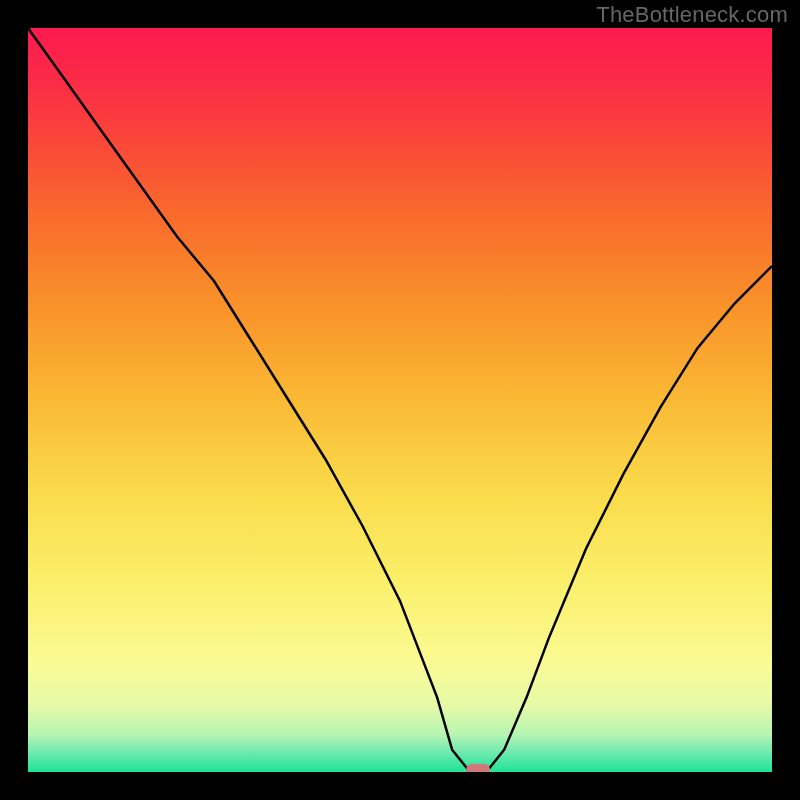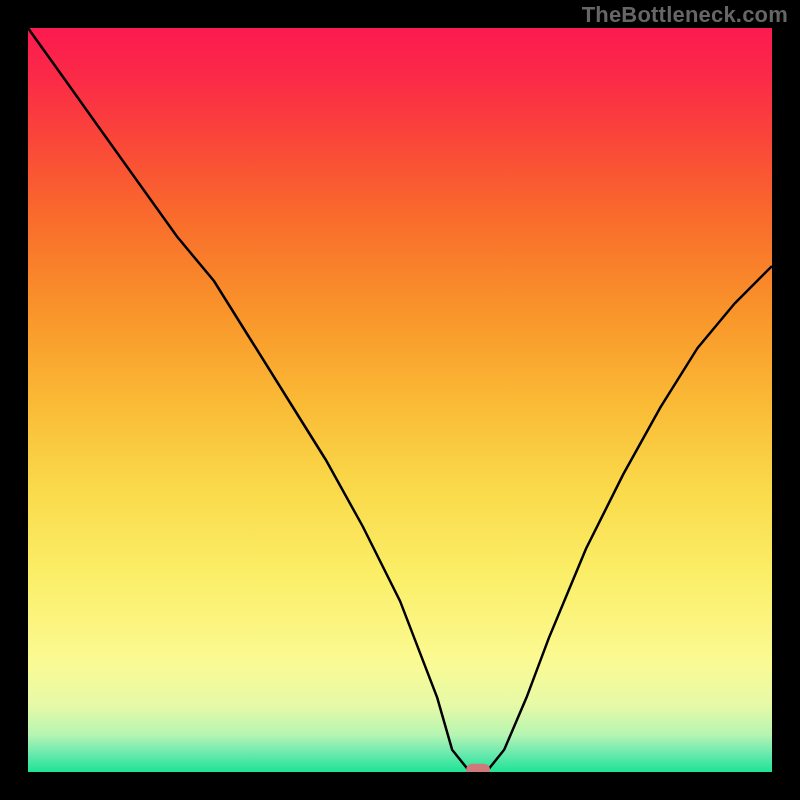--- a/index.html
+++ b/index.html
@@ -10,21 +10,21 @@
     background: #000;
     position: relative;
     font-family: Arial, Helvetica, sans-serif;
   }
   .watermark {
     position: absolute;
     top: 2px;
     right: 12px;
     color: #666666;
     font-size: 22px;
-    font-weight: 700;
+    font-weight: 400;
     z-index: 10;
     letter-spacing: 0.2px;
     margin-left: 8px;
   }
   .plot-area {
     position: absolute;
     left: 28px;
     top: 28px;
     width: 744px;
     height: 744px;

